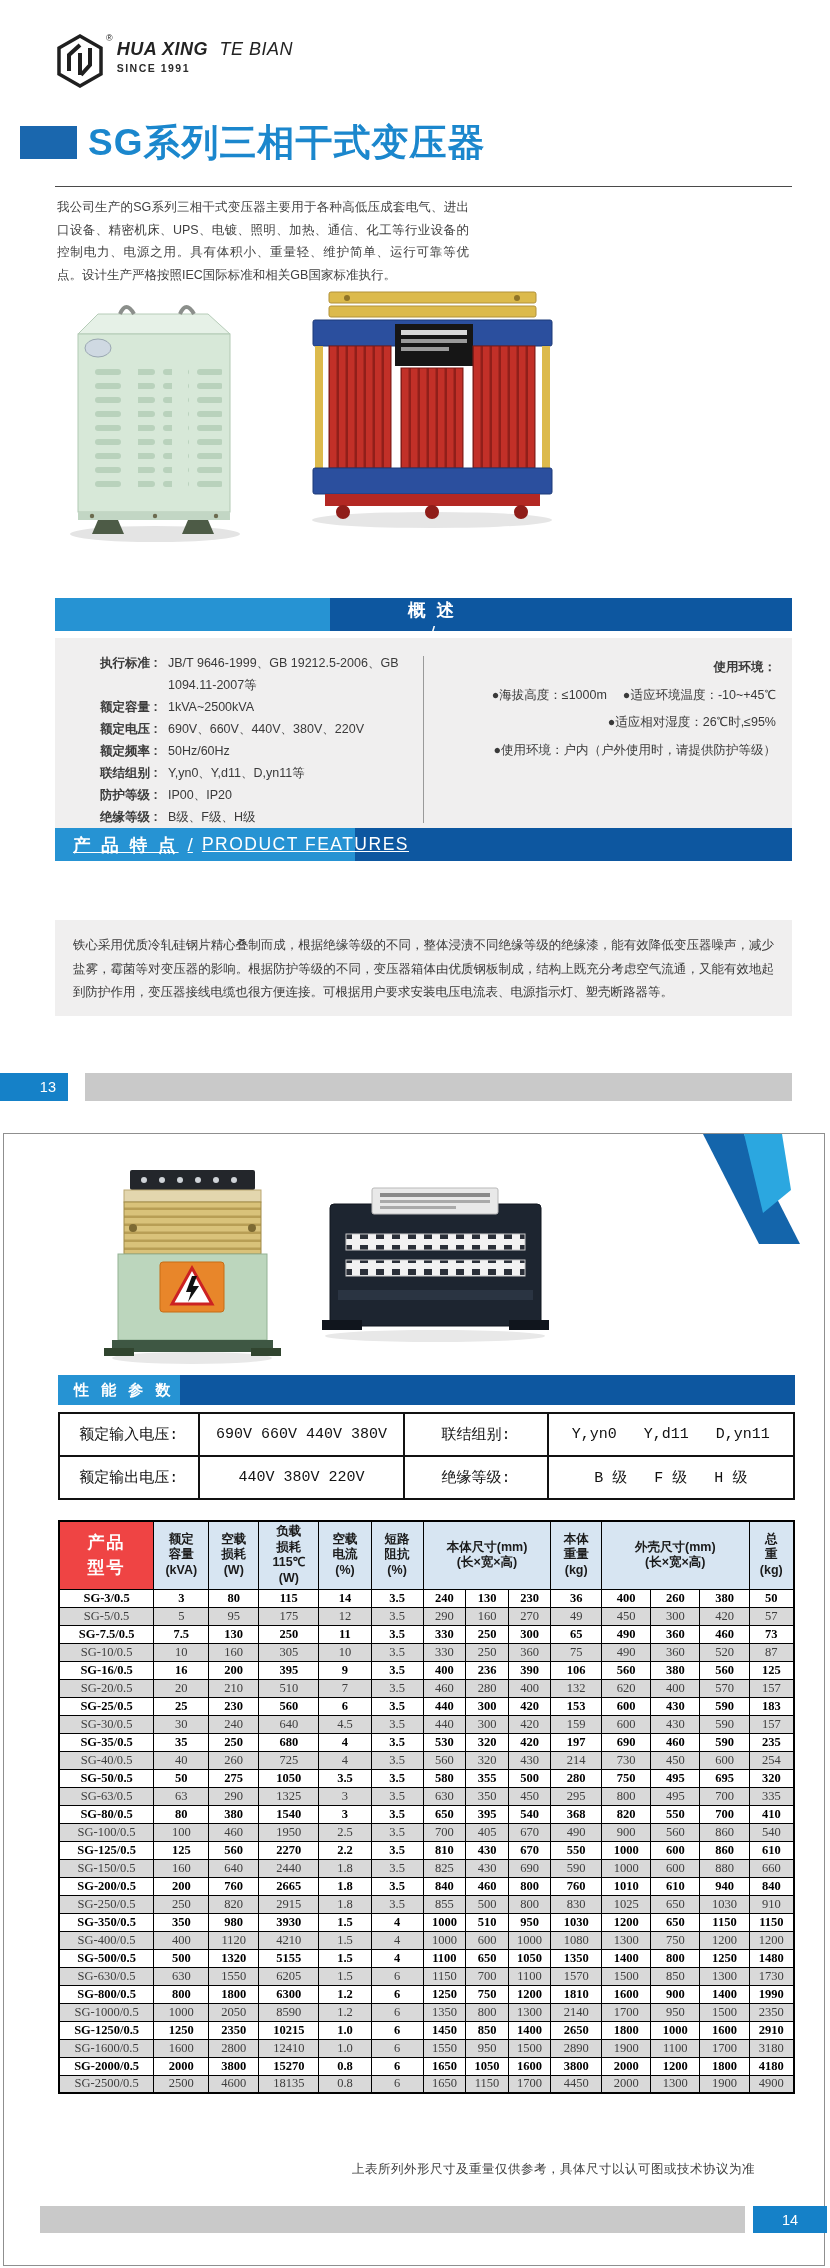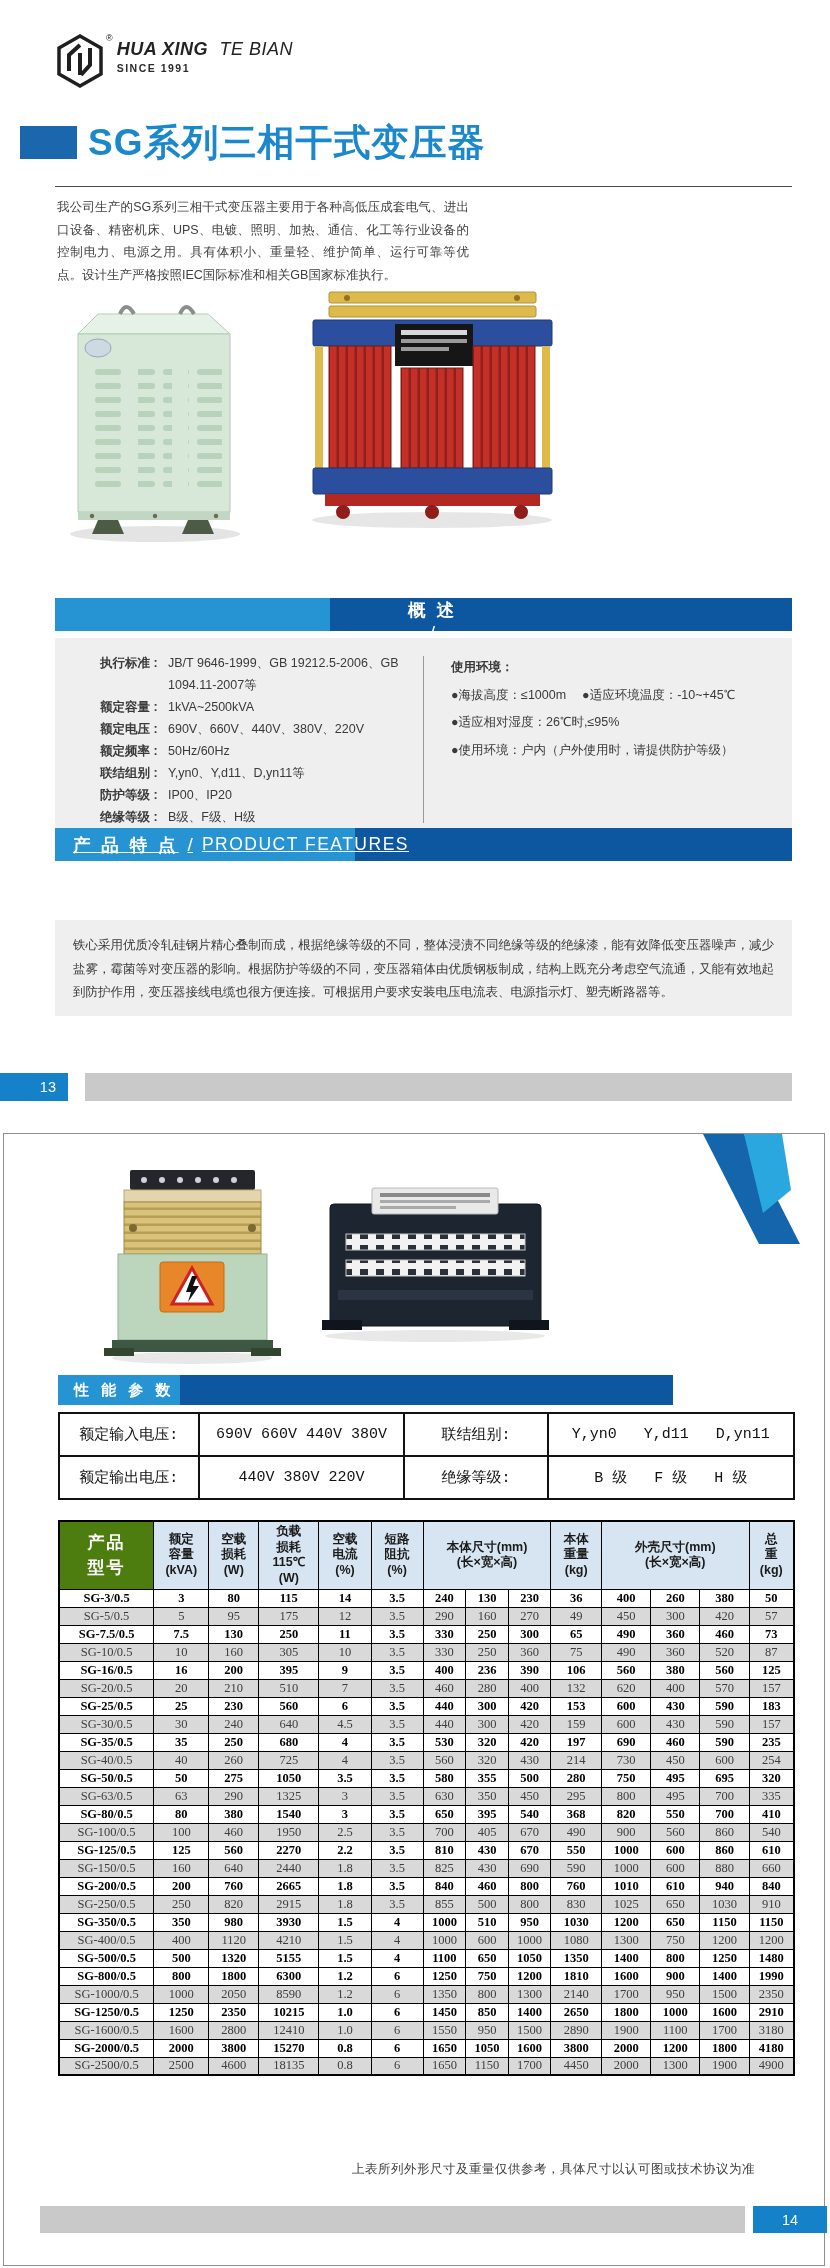--- a/index.html
+++ b/index.html
@@ -34,58 +34,58 @@
   #overview-bar{top:598px;background:linear-gradient(90deg,#2693d3 0 275px,#0d57a0 275px);flex-direction:column;}
   #features-bar{top:828px;background:linear-gradient(90deg,#2693d3 0 300px,#0d57a0 300px);text-decoration:underline;}
 
   
   #overview-box{position:absolute;left:55px;top:638px;width:737px;height:205px;background:#f0efef;}
   #ov-left{position:absolute;left:45px;top:14px;width:322px;font-size:12.5px;line-height:22px;color:#3a3a3a;}
   .spec-row{display:flex;}
   .spec-label{flex:0 0 68px;font-weight:700;white-space:nowrap;}
   .spec-value{flex:1;}
   #ov-divider{position:absolute;left:368px;top:18px;bottom:20px;width:1px;background:#9a9a9a;}
-  #ov-right{position:absolute;left:396px;top:16px;width:325px;font-size:12.5px;line-height:27.5px;color:#3a3a3a;}
+  #ov-right{position:absolute;left:396px;top:16px;width:325px;font-size:12.5px;line-height:27.5px;color:#3a3a3a;text-align:right;}
   #ov-right .env-title{font-weight:700;}
 
   
   #features-box{position:absolute;left:55px;top:920px;width:737px;height:96px;background:#f0efef;
                 padding:14px 18px;font-size:12.5px;line-height:23.5px;color:#3a3a3a;text-align:justify;}
 
   
   .pn{position:absolute;height:28px;background:#1581c8;color:#fff;font-size:14.5px;
       display:flex;align-items:center;}
   #pn13{left:0;top:1073px;width:68px;justify-content:flex-end;padding-right:12px;}
   #bar13{position:absolute;left:85px;top:1073px;width:707px;height:28px;background:#c9c9c9;}
   #pn14{left:753px;top:2206px;width:74px;height:27px;justify-content:center;}
   #bar14{position:absolute;left:40px;top:2206px;width:705px;height:27px;background:#c9c9c9;}
 
   
   #page2{position:absolute;left:3px;top:1133px;width:822px;height:1133px;border:1px solid #8f8f8f;background:#fff;}
   #ribbon{position:absolute;left:3px;top:1134px;}
 
   
-  #perf-bar{position:absolute;left:58px;top:1375px;width:615px;height:30px;color:#fff;
+  #perf-bar{position:absolute;left:58px;top:1375px;width:737px;height:30px;color:#fff;
             background:linear-gradient(90deg,#2693d3 0 122px,#0d57a0 122px);
             display:flex;align-items:center;padding-left:16px;}
   #perf-bar .cn{font-size:15px;font-weight:700;letter-spacing:4px;}
 
   
   #io-table{position:absolute;left:58px;top:1412px;width:737px;border-collapse:collapse;table-layout:fixed;
             border:2.5px solid #111;}
   #io-table td{border:2px solid #111;height:43px;text-align:center;vertical-align:middle;
                font-family:Liberation Mono, monospace;font-size:15px;color:#111;white-space:pre;}
 
   
   #spec-table{position:absolute;left:58px;top:1520px;width:737px;border-collapse:collapse;table-layout:fixed;
               border:2.5px solid #000;}
   #spec-table th,#spec-table td{border:1.5px solid #000;text-align:center;vertical-align:middle;padding:0;}
   #spec-table thead th{background:#d7e5f2;font-size:12.5px;line-height:1.25;white-space:pre-line;
                        font-weight:700;color:#1a1a1a;height:64px;padding:2px 0;}
-  #spec-table thead th.model-h{background:#4d7c0f;color:#fff;font-size:17px;letter-spacing:2px;line-height:1.5;font-family:Liberation Serif, serif;}
+  #spec-table thead th.model-h{background:#ef4444;color:#fff;font-size:17px;letter-spacing:2px;line-height:1.5;font-family:Liberation Serif, serif;}
   #spec-table tbody td{height:18px;font-family:"Liberation Serif",serif;font-size:12.5px;font-weight:700;color:#000;}
   #spec-table tbody tr.alt td{background:#d9d9d9;font-weight:400;color:#3d3d3d;}
 
   
   #footnote{position:absolute;left:58px;top:2161px;width:697px;text-align:right;
             font-size:12.5px;font-weight:500;color:#3c3c3c;letter-spacing:.5px;}
 </style>
 </head>
 <body>
 
@@ -683,20 +683,36 @@
           <td data-interactable="false">4</td>
           <td data-interactable="false">1100</td>
           <td data-interactable="false">650</td>
           <td data-interactable="false">1050</td>
           <td data-interactable="false">1350</td>
           <td data-interactable="false">1400</td>
           <td data-interactable="false">800</td>
           <td data-interactable="false">1250</td>
           <td data-interactable="false">1480</td>
         </tr>
+        <tr data-interactable="false" class="alt">
+          <td data-interactable="false">SG-630/0.5</td>
+          <td data-interactable="false">630</td>
+          <td data-interactable="false">1550</td>
+          <td data-interactable="false">6205</td>
+          <td data-interactable="false">1.5</td>
+          <td data-interactable="false">6</td>
+          <td data-interactable="false">1150</td>
+          <td data-interactable="false">700</td>
+          <td data-interactable="false">1100</td>
+          <td data-interactable="false">1570</td>
+          <td data-interactable="false">1500</td>
+          <td data-interactable="false">850</td>
+          <td data-interactable="false">1300</td>
+          <td data-interactable="false">1730</td>
+        </tr>
         <tr data-interactable="false">
           <td data-interactable="false">SG-800/0.5</td>
           <td data-interactable="false">800</td>
           <td data-interactable="false">1800</td>
           <td data-interactable="false">6300</td>
           <td data-interactable="false">1.2</td>
           <td data-interactable="false">6</td>
           <td data-interactable="false">1250</td>
           <td data-interactable="false">750</td>
           <td data-interactable="false">1200</td>

